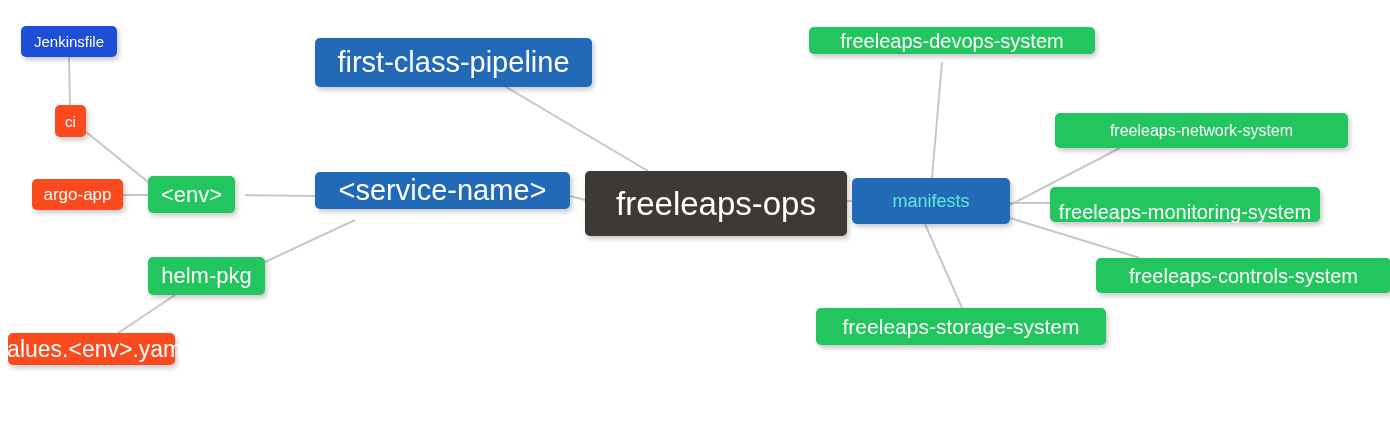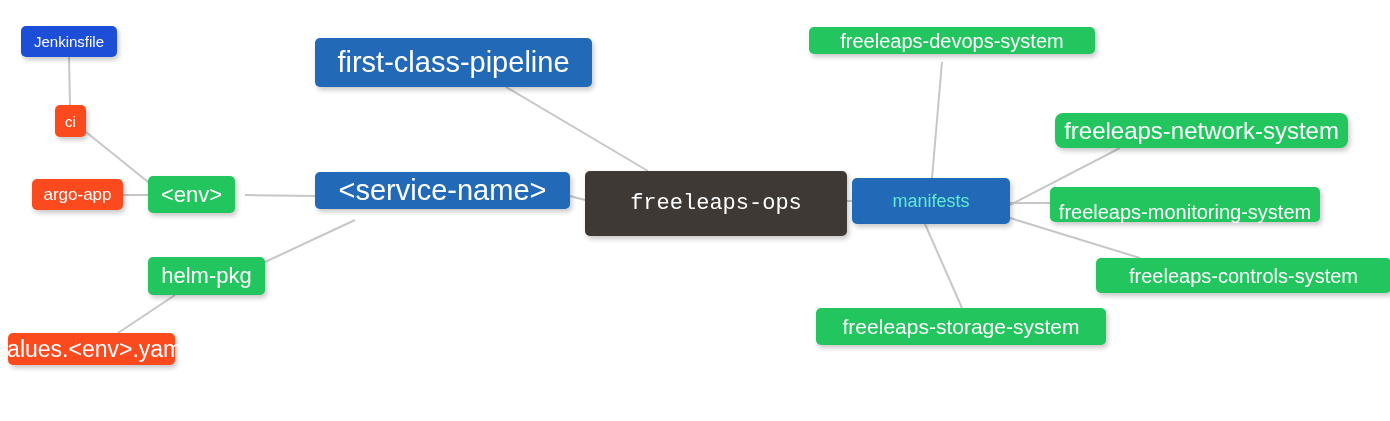--- a/index.html
+++ b/index.html
@@ -79,30 +79,30 @@
       </div>
       <div class="node" style="left: 8px; top: 333px; width: 167px; height: 32px; background: rgb(251, 74, 30); color: rgb(255, 255, 255); font-size: 23px;">
         <span>values.&lt;env&gt;.yaml</span>
       </div>
       <div class="node" style="left: 315px; top: 38px; width: 277px; height: 49px; background: rgb(34, 105, 184); color: rgb(255, 255, 255); font-size: 29px;">
         <span>first-class-pipeline</span>
       </div>
       <div class="node" style="left: 315px; top: 172px; width: 255px; height: 37px; background: rgb(34, 105, 184); color: rgb(255, 255, 255); font-size: 29px;">
         <span>&lt;service-name&gt;</span>
       </div>
-      <div class="node" style="left: 585px; top: 171px; width: 262px; height: 65px; background: rgb(62, 57, 53); color: rgb(255, 255, 255); font-size: 22px; font-family: Liberation Mono, monospace;">
+      <div class="node" style="left: 585px; top: 171px; width: 262px; height: 65px; background: rgb(62, 57, 53); color: rgb(255, 255, 255); font-size: 33px;">
         <span>freeleaps-ops</span>
       </div>
       <div class="node" style="left: 852px; top: 178px; width: 158px; height: 46px; background: rgb(34, 105, 184); color: #5eead4; font-size: 18px;">
         <span>manifests</span>
       </div>
       <div class="node" style="left: 800px; top: 27px; width: 286px; height: 27px; background: rgb(34, 197, 94); color: rgb(255, 255, 255); font-size: 20px; margin-left: 9px;">
         <span>freeleaps-devops-system</span>
       </div>
-      <div class="node" style="left: 1055px; top: 113px; width: 293px; height: 35px; background: rgb(34, 197, 94); color: rgb(255, 255, 255); font-size: 24px; border-radius: 8px;">
+      <div class="node" style="left: 1055px; top: 113px; width: 293px; height: 35px; background: rgb(34, 197, 94); color: rgb(255, 255, 255); font-size: 16px;">
         <span>freeleaps-network-system</span>
       </div>
       <div class="node" style="left: 1050px; top: 187px; width: 270px; height: 35px; background: rgb(34, 197, 94); color: rgb(255, 255, 255); font-size: 20px; align-items: flex-end;">
         <span>freeleaps-monitoring-system</span>
       </div>
       <div class="node" style="left: 1096px; top: 258px; width: 295px; height: 35px; background: rgb(34, 197, 94); color: rgb(255, 255, 255); font-size: 20px;">
         <span>freeleaps-controls-system</span>
       </div>
       <div class="node" style="left: 816px; top: 308px; width: 290px; height: 37px; background: rgb(34, 197, 94); color: rgb(255, 255, 255); font-size: 21px;">
         <span>freeleaps-storage-system</span>

